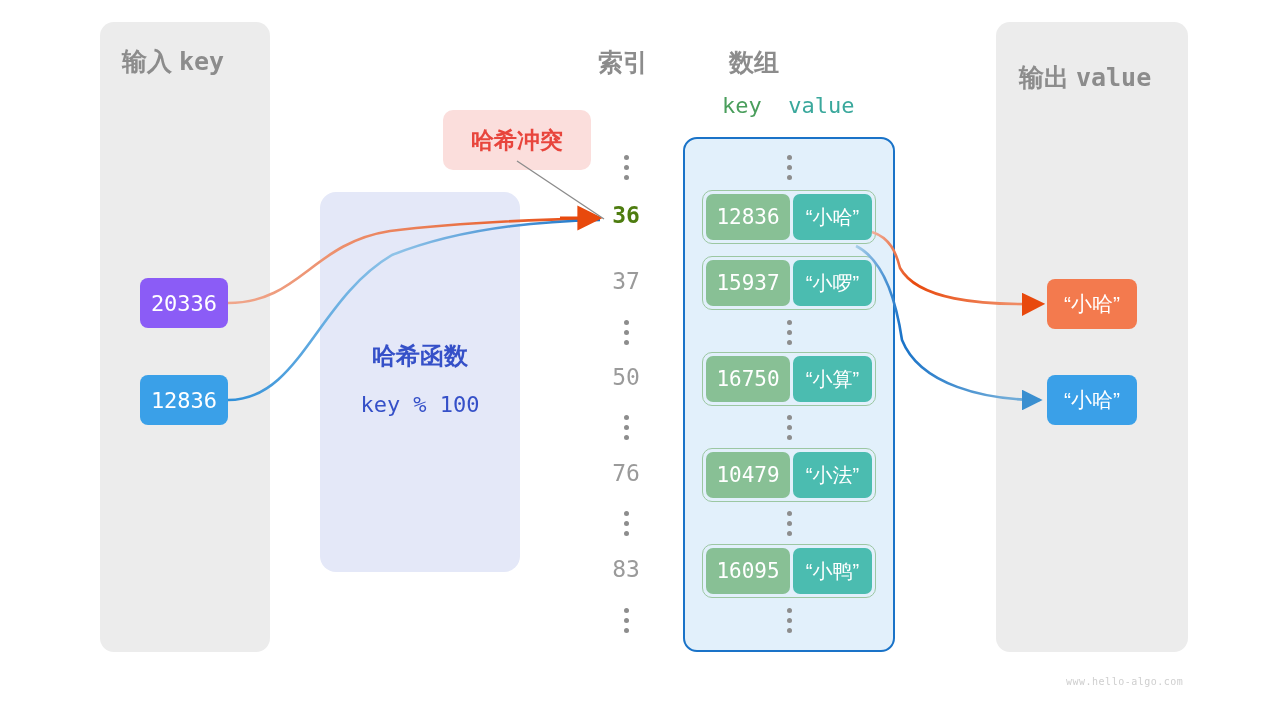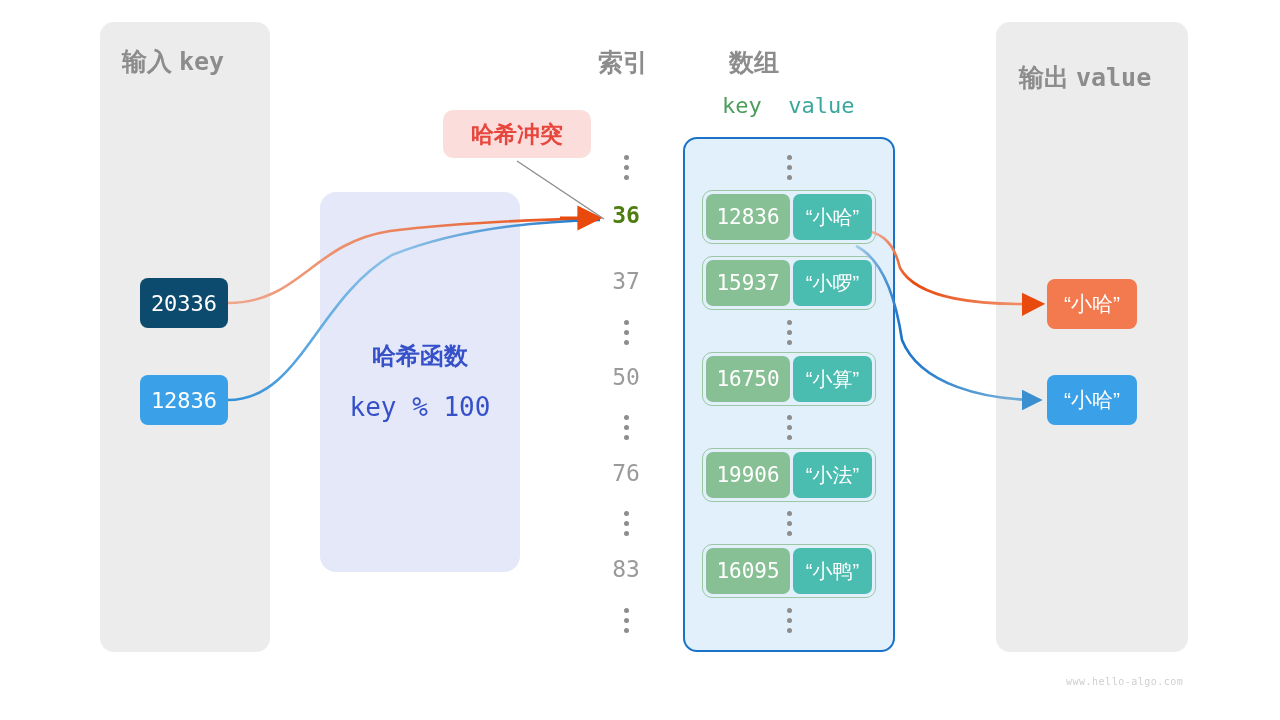--- a/index.html
+++ b/index.html
@@ -83,21 +83,21 @@
     color: #3550c8;
     font-size: 24px;
     font-weight: bold;
   }
   #hash-formula {
     position: absolute;
     left: 320px; top: 392px;
     width: 200px;
     text-align: center;
     color: #3550c8;
-    font-size: 26px;
+    font-size: 22px;
   }
 
   
   .key-chip {
     position: absolute;
     width: 88px; height: 50px;
     border-radius: 8px;
     color: #ffffff;
     font-size: 22px;
     display: flex;
@@ -120,21 +120,21 @@
     justify-content: center;
     font-weight: normal;
   }
   #out-chip-0 { left: 1047px; top: 279px; background: #f37a4e; }
   #out-chip-1 { left: 1047px; top: 375px; background: #3aa0e8; }
 
   
   #collision-badge {
     position: absolute;
     left: 443px; top: 110px;
-    width: 148px; height: 48px;
+    width: 148px; height: 60px;
     background: #fbdedc;
     border-radius: 10px;
     display: flex;
     align-items: center;
     justify-content: center;
     color: #e8453c;
     font-size: 23px;
     font-weight: bold;
   }
 
@@ -250,21 +250,21 @@
   <div id="index-heading" class="col-heading">索引</div>
   <div id="array-heading" class="col-heading">数组</div>
   <div id="kv-heading" class="mono"><span class="k">key</span>&nbsp;&nbsp;<span class="v">value</span></div>
 
   <div id="hash-box"></div>
   <div id="hash-title">哈希函数</div>
   <div id="hash-formula" class="mono">key % 100</div>
 
   <div id="collision-badge">哈希冲突</div>
 
-  <div id="key-chip-0" class="key-chip" style="background: #0c4a6e;">20336</div>
+  <div id="key-chip-0" class="key-chip" style="background: #8b5cf6;">20336</div>
   <div id="key-chip-1" class="key-chip" style="background: rgb(58, 160, 232);">12836</div>
 
   <div id="out-chip-0" class="out-chip" style="background: rgb(243, 122, 78);">“小哈”</div>
   <div id="out-chip-1" class="out-chip" style="background: rgb(58, 160, 232);">“小哈”</div>
 
   <div id="array-box"></div>
 
   <div id="index-layer">
       <div class="ellipsis" style="left: 617px; top: 155px;">
         <i></i>
@@ -320,21 +320,21 @@
       <div class="kv-cell" style="top: 352px;">
         <div class="kbox">16750</div>
         <div class="vbox">“小算”</div>
       </div>
       <div class="ellipsis" style="left: 780px; top: 415px;">
         <i></i>
         <i></i>
         <i></i>
       </div>
       <div class="kv-cell" style="top: 448px;">
-        <div class="kbox">19906</div>
+        <div class="kbox">10479</div>
         <div class="vbox">“小法”</div>
       </div>
       <div class="ellipsis" style="left: 780px; top: 511px;">
         <i></i>
         <i></i>
         <i></i>
       </div>
       <div class="kv-cell" style="top: 544px;">
         <div class="kbox">16095</div>
         <div class="vbox">“小鸭”</div>

